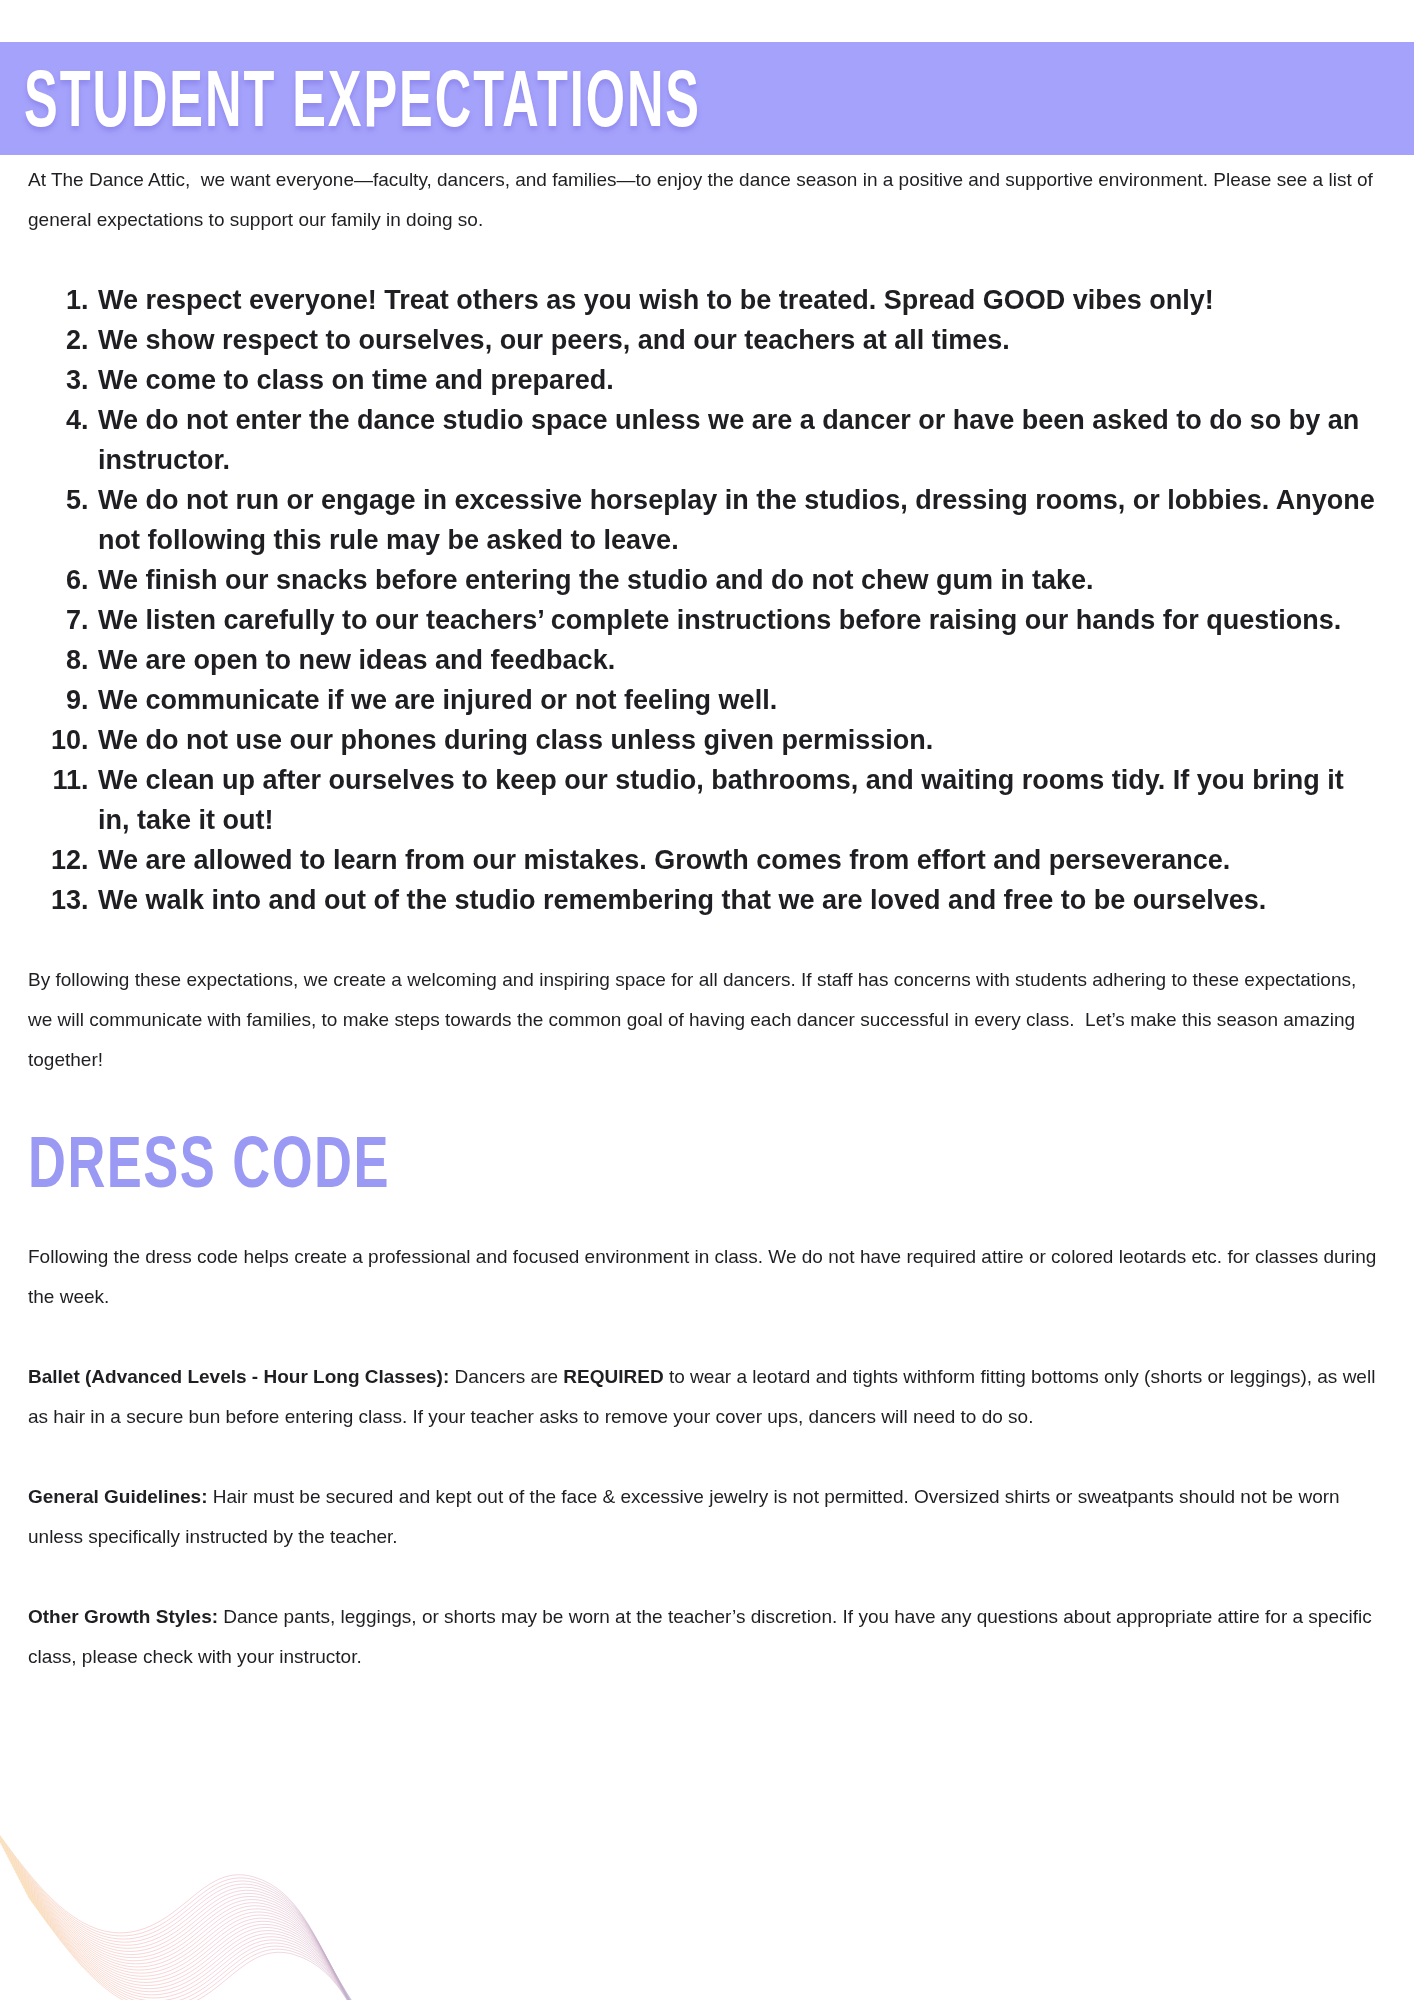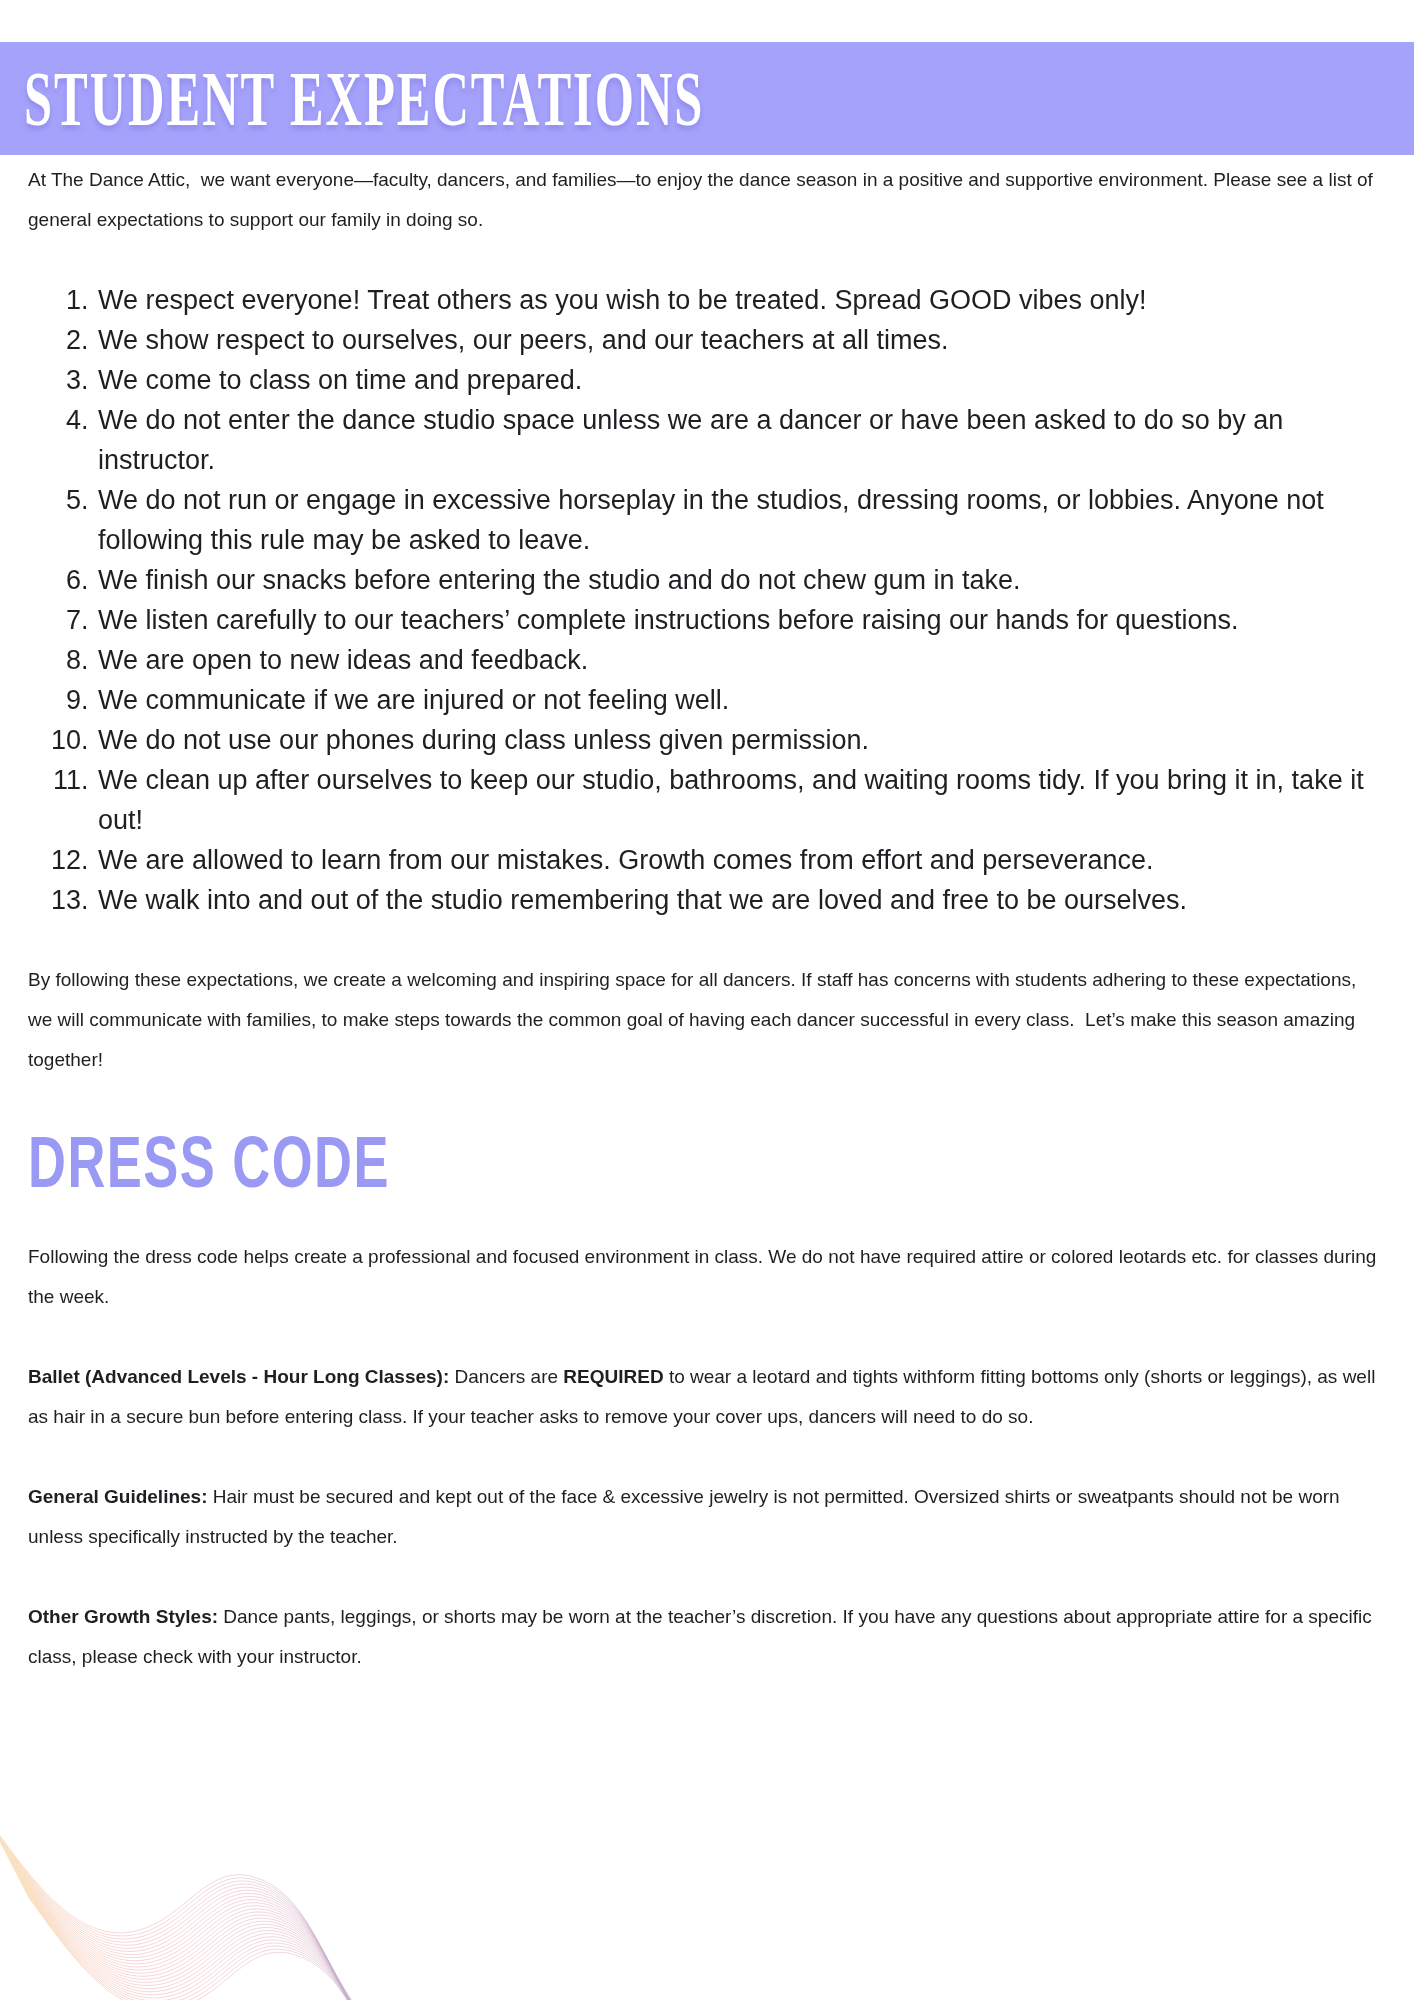--- a/index.html
+++ b/index.html
@@ -11,21 +11,20 @@
     position: relative;
     overflow: hidden;
   }
   .page { position: absolute; inset: 0; }
 
   .banner {
     position: absolute;
     top: 42px; left: 0; right: 0; height: 113px;
     display: flex; align-items: center;
     background: #a5a2fb;
-    font-family: Liberation Serif, serif;
   }
   .banner-title {
     margin: 0 0 0 24px;
     font-size: 79px;
     font-weight: bold;
     letter-spacing: 3px;
     color: #ffffff;
     white-space: nowrap;
     transform: scaleX(0.64);
     transform-origin: left center;
@@ -40,20 +39,21 @@
     font-size: 19px;
     line-height: 40px;
     margin: 0 0 40px 0;
     white-space: pre-wrap;
   }
   ol.expectations {
     margin: 0 0 40px 0;
     padding: 0 0 0 68px;
     font-size: 27px;
     line-height: 40px;
+    font-weight: bold;
   }
   ol.expectations li { padding-left: 2px; }
 
   .dress-heading {
     margin: 22px 0 34px 0;
     font-size: 73px;
     font-weight: bold;
     letter-spacing: 2px;
     color: #9a99f3;
     white-space: nowrap;

